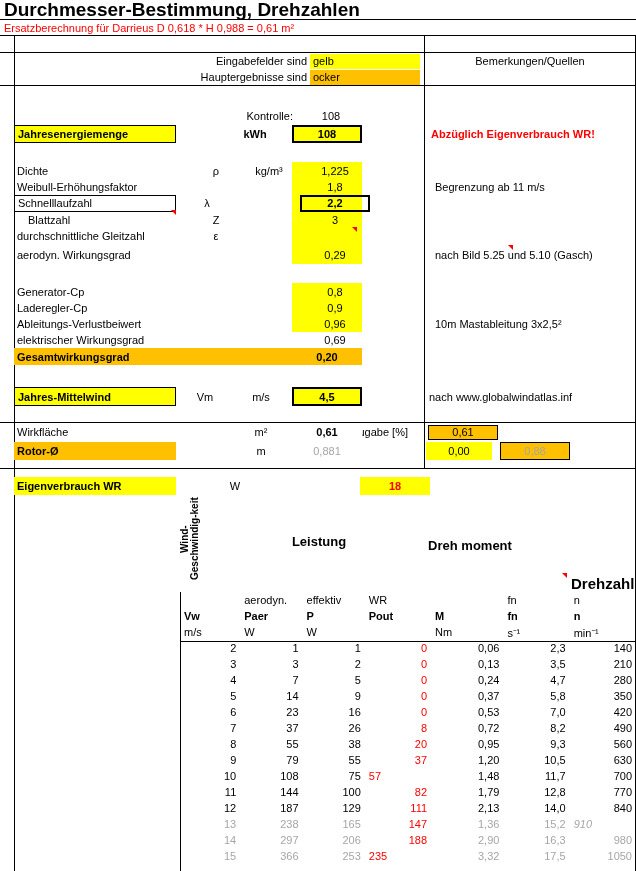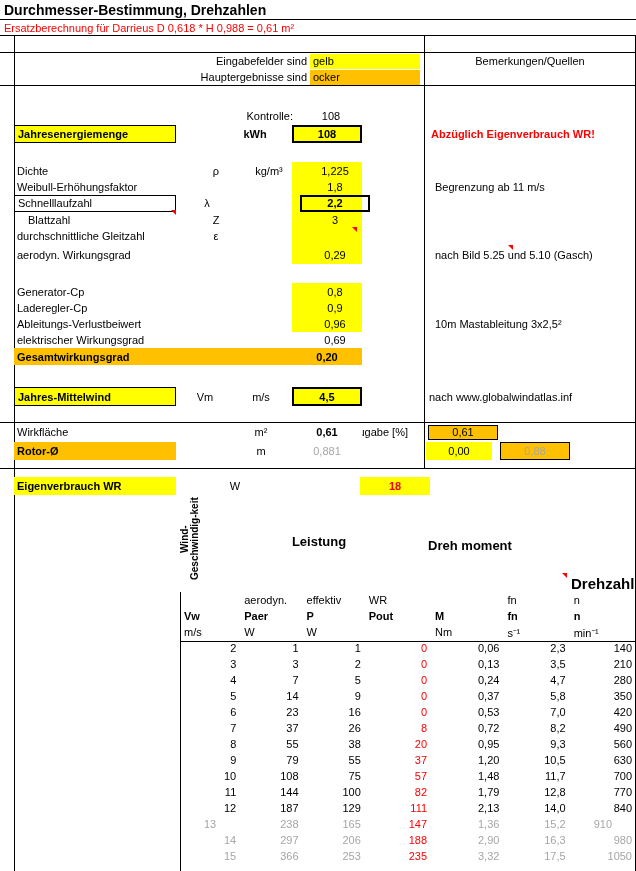--- a/index.html
+++ b/index.html
@@ -33,21 +33,21 @@
   .red { color: #ff0000; }
   .gray { color: #a6a6a6; }
   .bord { border: 1px solid #000; }
   .bordthick { border: 2px solid #000; }
 
   
   .title-bar {
     position: absolute; left: 0; top: 0; width: 636px; height: 20px;
     border-bottom: 1px solid #000;
     display: flex; align-items: center; padding-left: 4px;
-    font-size: 14px; font-weight: bold;
+    font-size: 19px; font-weight: bold;
   }
   .subtitle-bar {
     position: absolute; left: 0; top: 20px; width: 636px; height: 16px;
     display: flex; align-items: center; padding-left: 4px;
     font-size: 11px; color: #ff0000;
     border-bottom: 1px solid #000;
   }
   .vline {
     position: absolute;
     width: 0; border-left: 1px solid #000;
@@ -383,21 +383,21 @@
           <td class="right " style="text-align: right;">55</td>
           <td class="right red" style="text-align: right;">37</td>
           <td class="right " style="text-align: right;">1,20</td>
           <td class="right " style="text-align: right;">10,5</td>
           <td class="right " style="text-align: right;">630</td>
         </tr>
         <tr>
           <td class="right " style="text-align: right;">10</td>
           <td class="right " style="text-align: right;">108</td>
           <td class="right " style="text-align: right;">75</td>
-          <td class="right red" style="text-align: right;">57</td>
+          <td class="right red" style="">57</td>
           <td class="right " style="text-align: right;">1,48</td>
           <td class="right " style="text-align: right;">11,7</td>
           <td class="right " style="text-align: right;">700</td>
         </tr>
         <tr>
           <td class="right " style="text-align: right;">11</td>
           <td class="right " style="text-align: right;">144</td>
           <td class="right " style="text-align: right;">100</td>
           <td class="right red" style="text-align: right;">82</td>
           <td class="right " style="text-align: right;">1,79</td>
@@ -407,42 +407,42 @@
         <tr>
           <td class="right " style="text-align: right;">12</td>
           <td class="right " style="text-align: right;">187</td>
           <td class="right " style="text-align: right;">129</td>
           <td class="right red" style="text-align: right;">111</td>
           <td class="right " style="text-align: right;">2,13</td>
           <td class="right " style="text-align: right;">14,0</td>
           <td class="right " style="text-align: right;">840</td>
         </tr>
         <tr>
-          <td class="right  gray" style="text-align: center;">13</td>
+          <td class="right  gray" style="text-align: right;">13</td>
           <td class="right  gray" style="text-align: right;">238</td>
           <td class="right  gray" style="text-align: right;">165</td>
           <td class="right red" style="text-align: right; color: rgb(255, 0, 0);">147</td>
           <td class="right  gray" style="text-align: right;">1,36</td>
           <td class="right  gray" style="text-align: right;">15,2</td>
-          <td class="right  gray" style="text-align: center;">910</td>
+          <td class="right  gray" style="text-align: left; font-style: italic;">910</td>
         </tr>
         <tr>
           <td class="right  gray" style="text-align: right;">14</td>
           <td class="right  gray" style="text-align: right;">297</td>
           <td class="right  gray" style="text-align: right;">206</td>
           <td class="right red" style="text-align: right; color: rgb(255, 0, 0);">188</td>
           <td class="right  gray" style="text-align: right;">2,90</td>
           <td class="right  gray" style="text-align: right;">16,3</td>
           <td class="right  gray" style="text-align: right;">980</td>
         </tr>
         <tr>
           <td class="right  gray" style="text-align: right;">15</td>
           <td class="right  gray" style="text-align: right;">366</td>
           <td class="right  gray" style="text-align: right;">253</td>
-          <td class="right red" style="text-align: right; color: rgb(255, 0, 0);">235</td>
+          <td class="right red" style="color: rgb(255, 0, 0);">235</td>
           <td class="right  gray" style="text-align: right;">3,32</td>
           <td class="right  gray" style="text-align: right;">17,5</td>
           <td class="right  gray" style="text-align: right;">1050</td>
         </tr>
       </tbody>
   </table>
 
   <div style="position:absolute; left:180px; top:641px; width:456px; border-top:1px solid #000;"></div>
   <div class="vline" style="left:180px; top:592px; height:279px;"></div>
 

